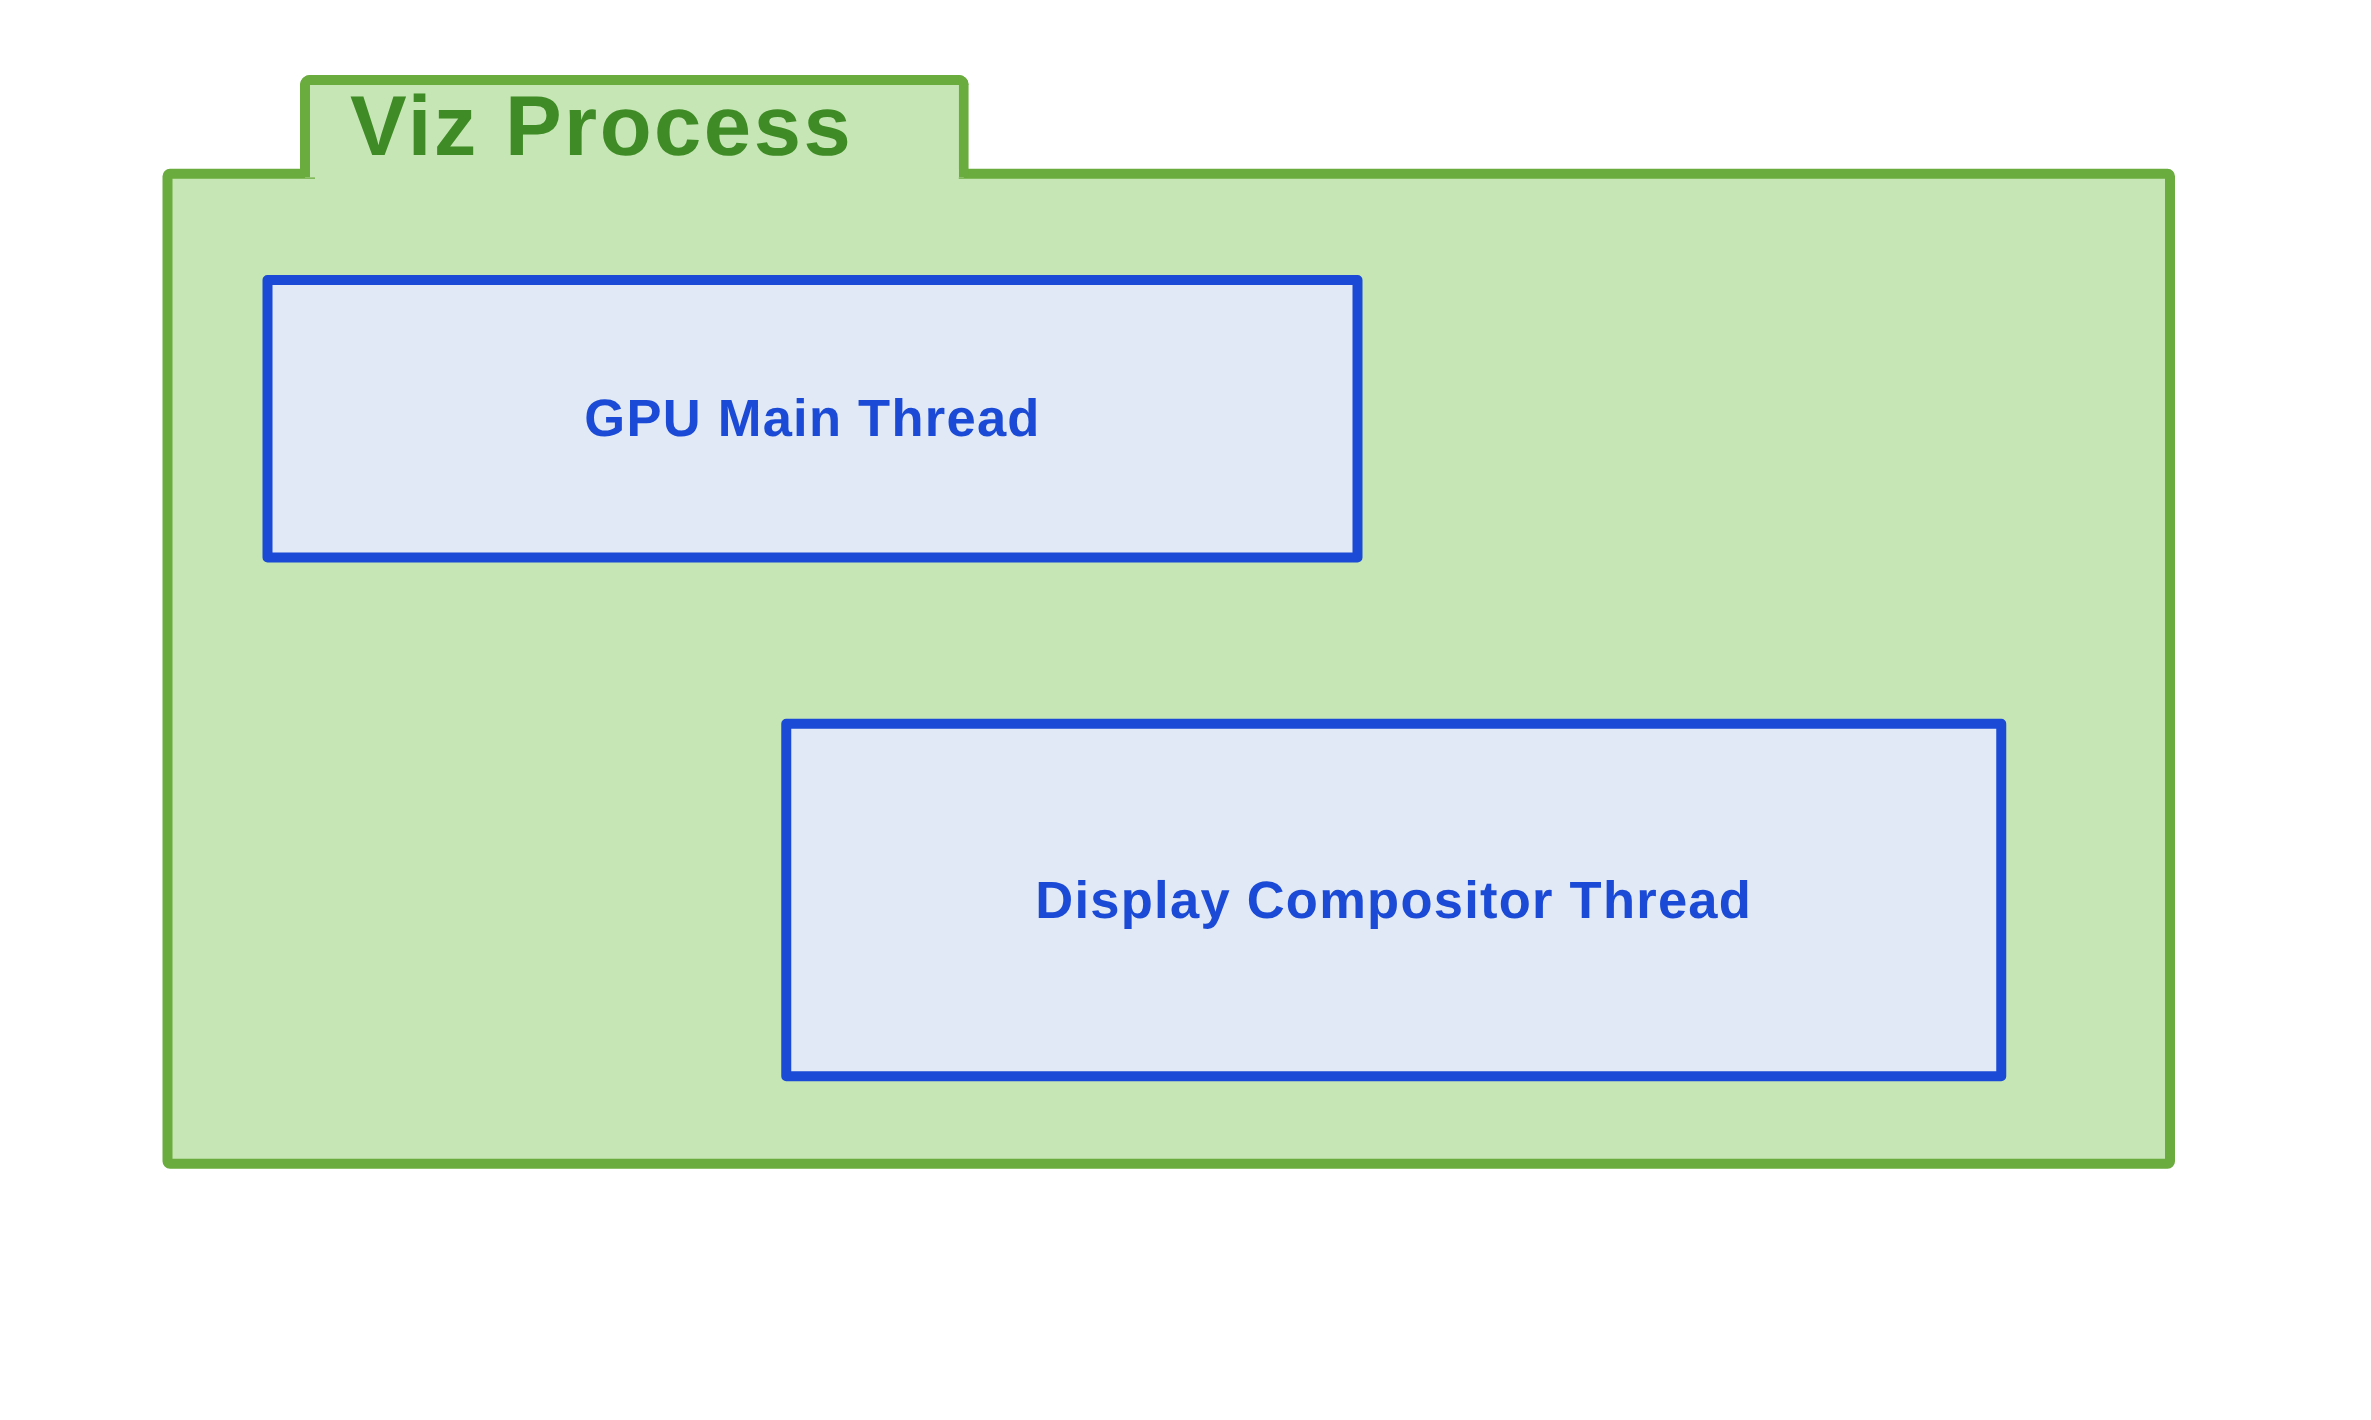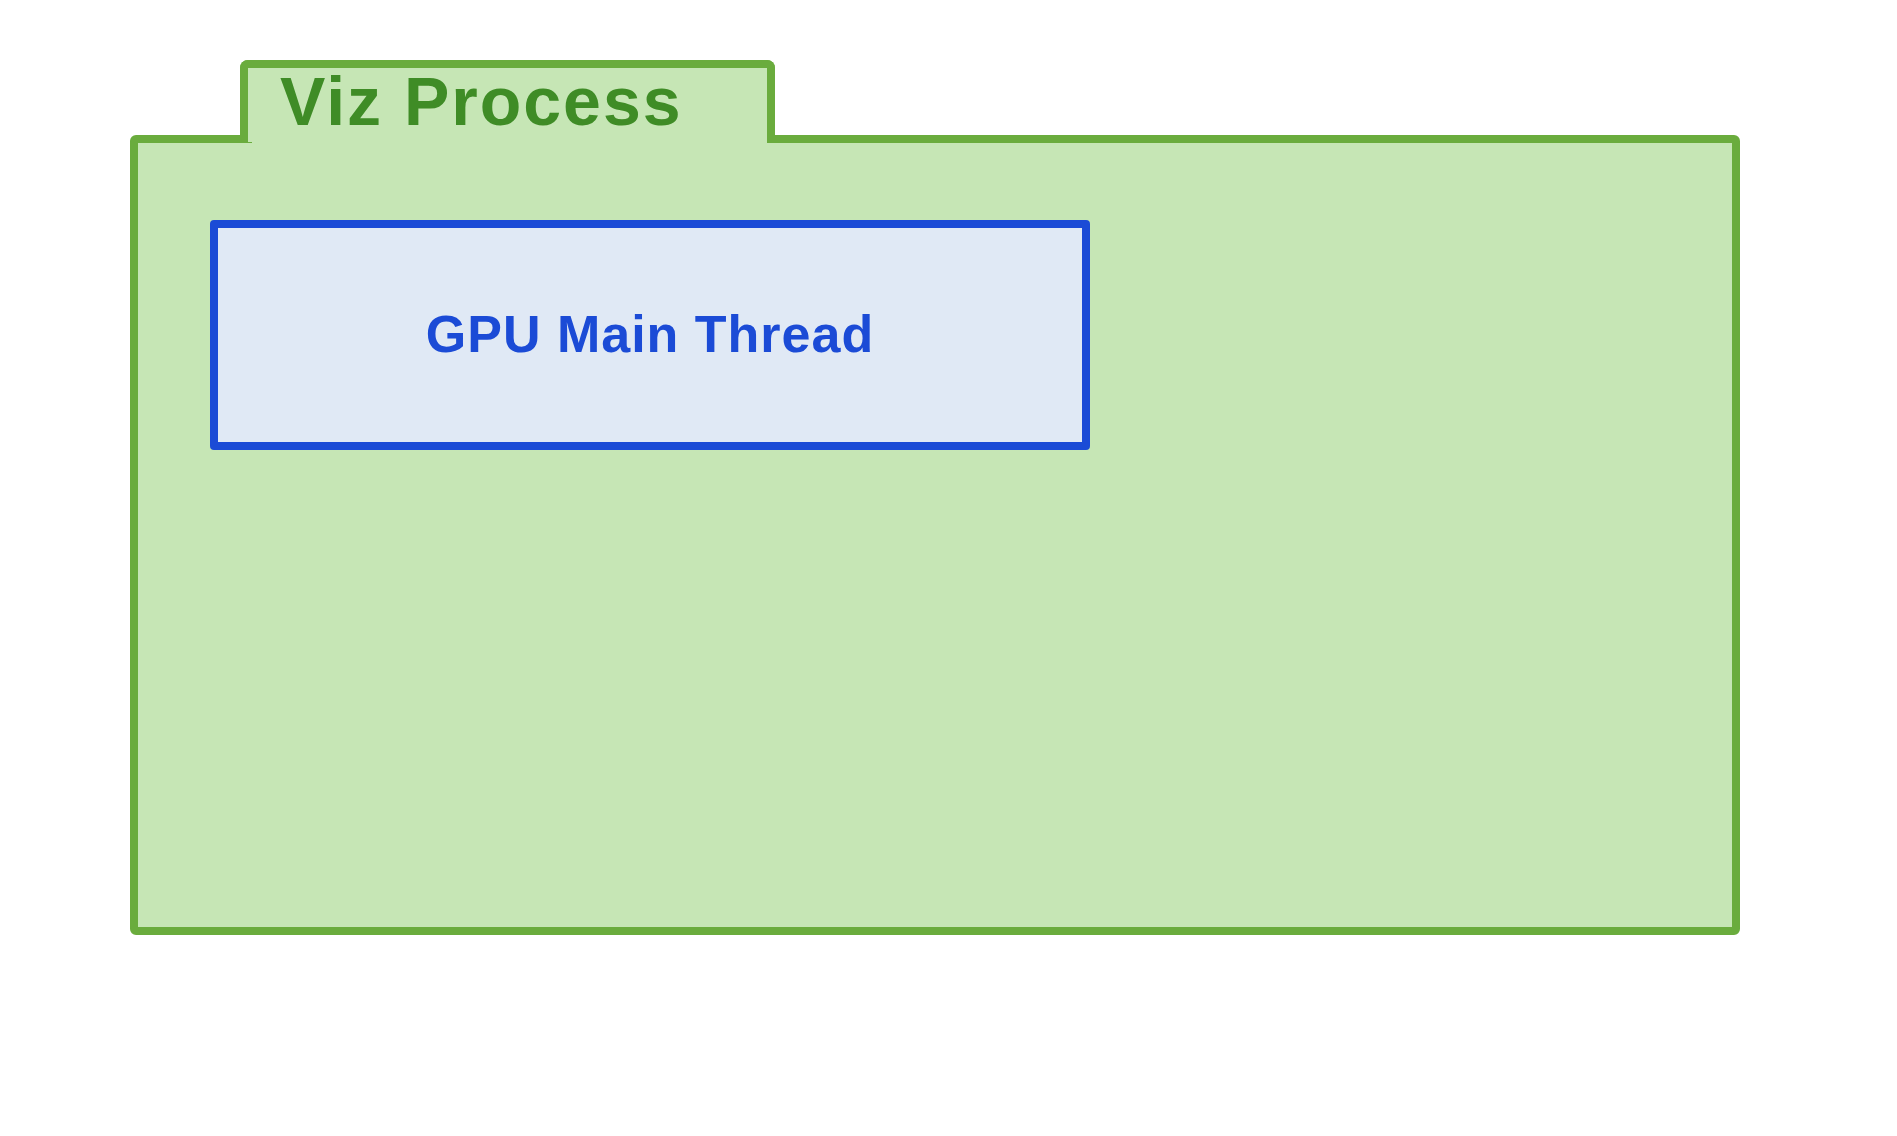--- a/index.html
+++ b/index.html
@@ -75,21 +75,21 @@
   border-radius: 4px;
   box-sizing: border-box;
   display: flex;
   align-items: center;
   justify-content: center;
   text-align: center;
   padding: 10px 20px;
   z-index: 3;
 }
 .thread-label {
-  font-size: 52px;
+  font-size: 42px;
   font-weight: 600;
   color: #1b4bd6;
   line-height: 1.15;
   letter-spacing: 1px;
 }
 
 
 .gpu-thread {
   left: 210px;
   top: 220px;
@@ -110,14 +110,17 @@
 
   <div class="process-box"></div>
   <div class="process-tab"></div>
   <div class="tab-cover"></div>
   <div class="process-tab-label">Viz Process</div>
 
   <div class="thread-box gpu-thread">
     <div class="thread-label">GPU Main Thread</div>
   </div>
 
+  <div class="thread-box display-thread">
+    <div class="thread-label">Display Compositor Thread</div>
+  </div>
 
 </div>
 
 </body></html>

